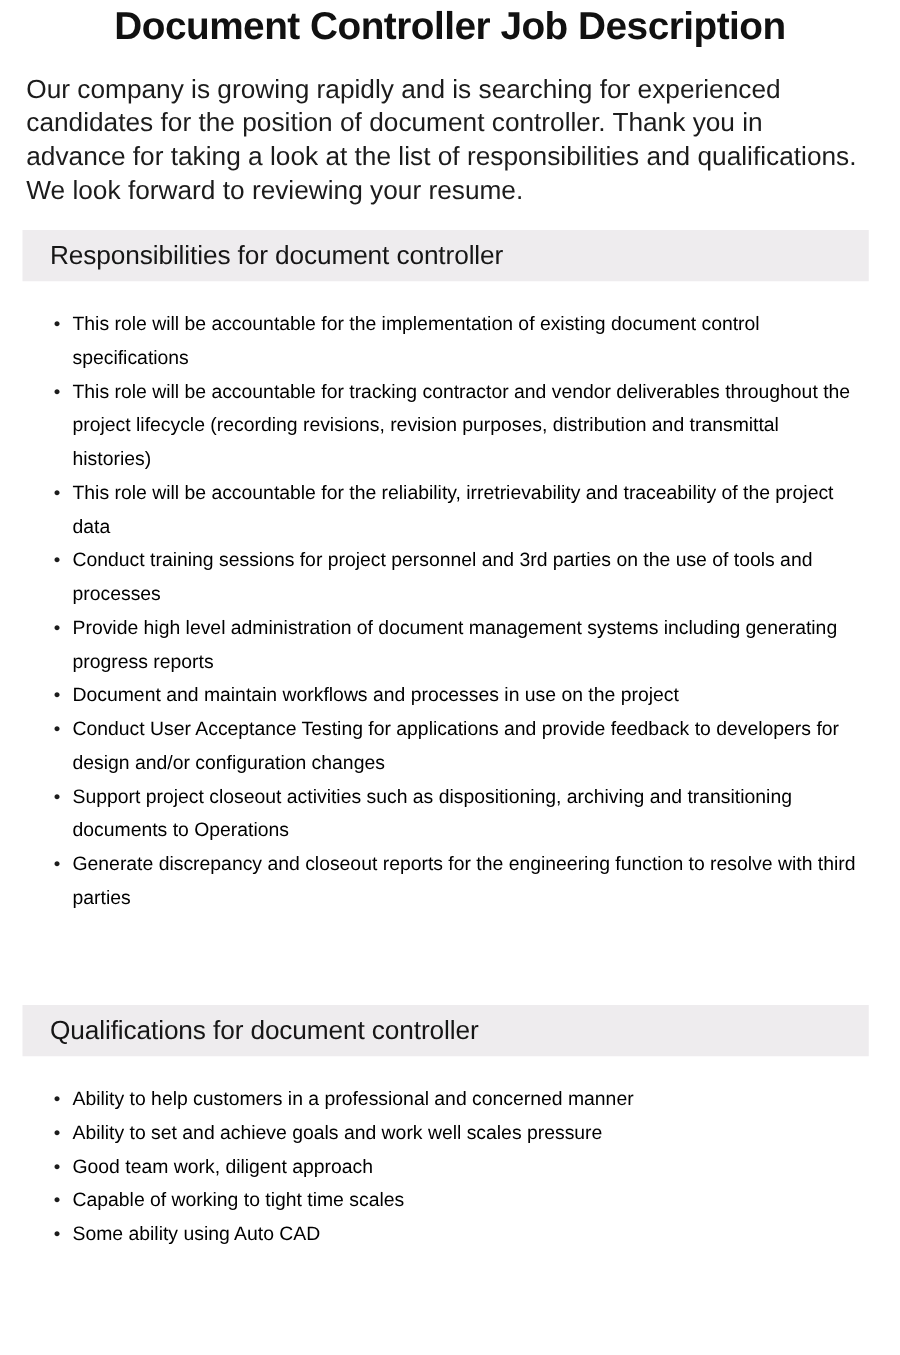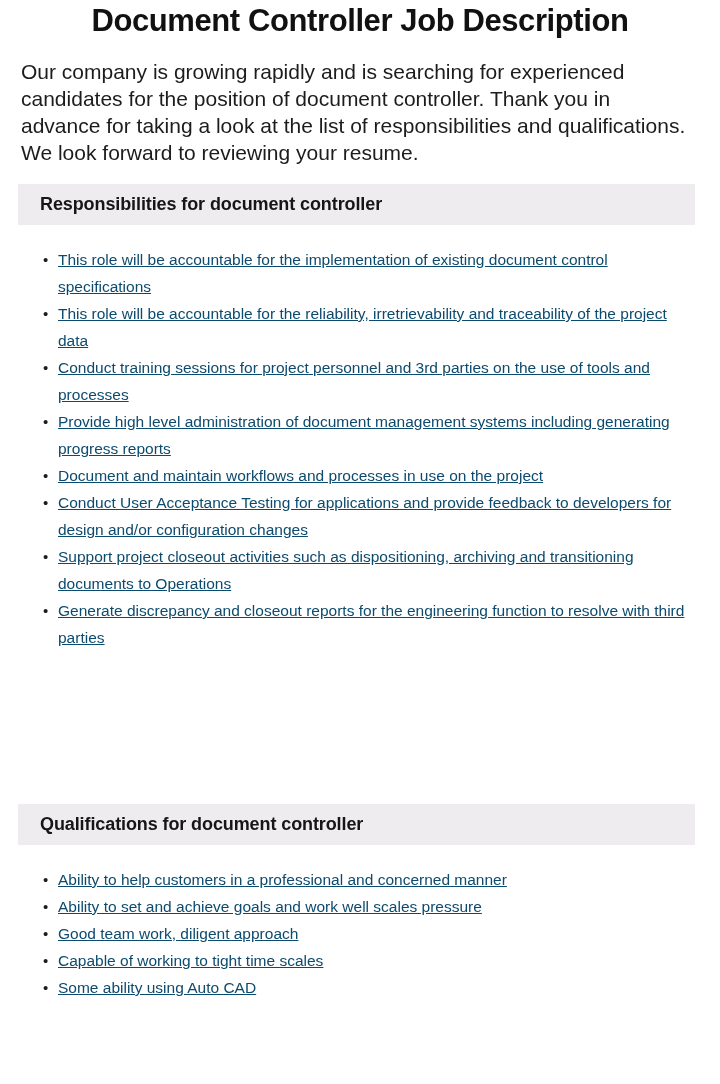--- a/index.html
+++ b/index.html
@@ -54,43 +54,42 @@
   .section-bar {
     position: absolute;
     left: 18px;
     width: 677px;
     height: 41px;
     background: #eeecee;
     display: flex;
     align-items: center;
   }
   .section-bar .section-title {
-    font-size: 18px;
-    font-weight: 700;
+    font-size: 21px;
+    font-weight: 400;
     color: #161616;
     padding-left: 22px;
     letter-spacing: -0.1px;
   }
   #responsibilities-bar { top: 184px; }
   #qualifications-bar   { top: 804px; }
 
   
   ul.bullets {
     position: absolute;
     margin: 0;
     padding: 0;
     list-style: none;
     width: 660px;
   }
   ul.bullets li {
     position: relative;
     padding-left: 37px;
     font-size: 15.5px;
-    color: #0c4a6e;
-    text-decoration: underline;
+    color: #000000;
   }
   ul.bullets li::before {
     content: "\2022";
     position: absolute;
     left: 22px;
     top: 0;
     font-size: 15px;
     line-height: inherit;
     color: #1c1c1c;
   }
@@ -123,20 +122,21 @@
   <h1 class="doc-title">Document Controller Job Description</h1>
 
   <p class="intro">Our company is growing rapidly and is searching for experienced candidates for the position of document controller. Thank you in advance for taking a look at the list of responsibilities and qualifications. We look forward to reviewing your resume.</p>
 
   <div class="section-bar" id="responsibilities-bar">
     <span class="section-title">Responsibilities for document controller</span>
   </div>
 
   <ul class="bullets" id="responsibilities-list">
     <li>This role will be accountable for the implementation of existing document control specifications</li>
+    <li>This role will be accountable for tracking contractor and vendor deliverables throughout the project lifecycle (recording revisions, revision purposes, distribution and transmittal histories)</li>
     <li>This role will be accountable for the reliability, irretrievability and traceability of the project data</li>
     <li>Conduct training sessions for project personnel and 3rd parties on the use of tools and processes</li>
     <li>Provide high level administration of document management systems including generating progress reports</li>
     <li>Document and maintain workflows and processes in use on the project</li>
     <li>Conduct User Acceptance Testing for applications and provide feedback to developers for design and/or configuration changes</li>
     <li>Support project closeout activities such as dispositioning, archiving and transitioning documents to Operations</li>
     <li>Generate discrepancy and closeout reports for the engineering function to resolve with third parties</li>
   </ul>
 
   <div class="section-bar" id="qualifications-bar">

